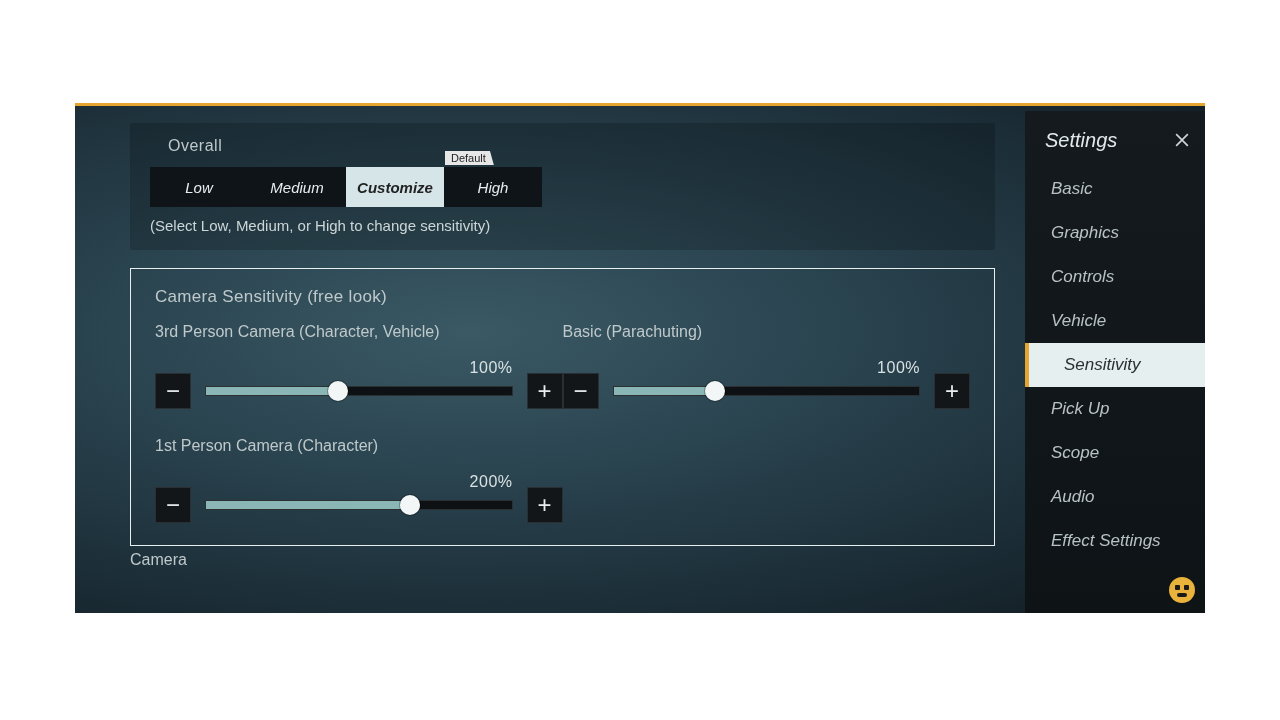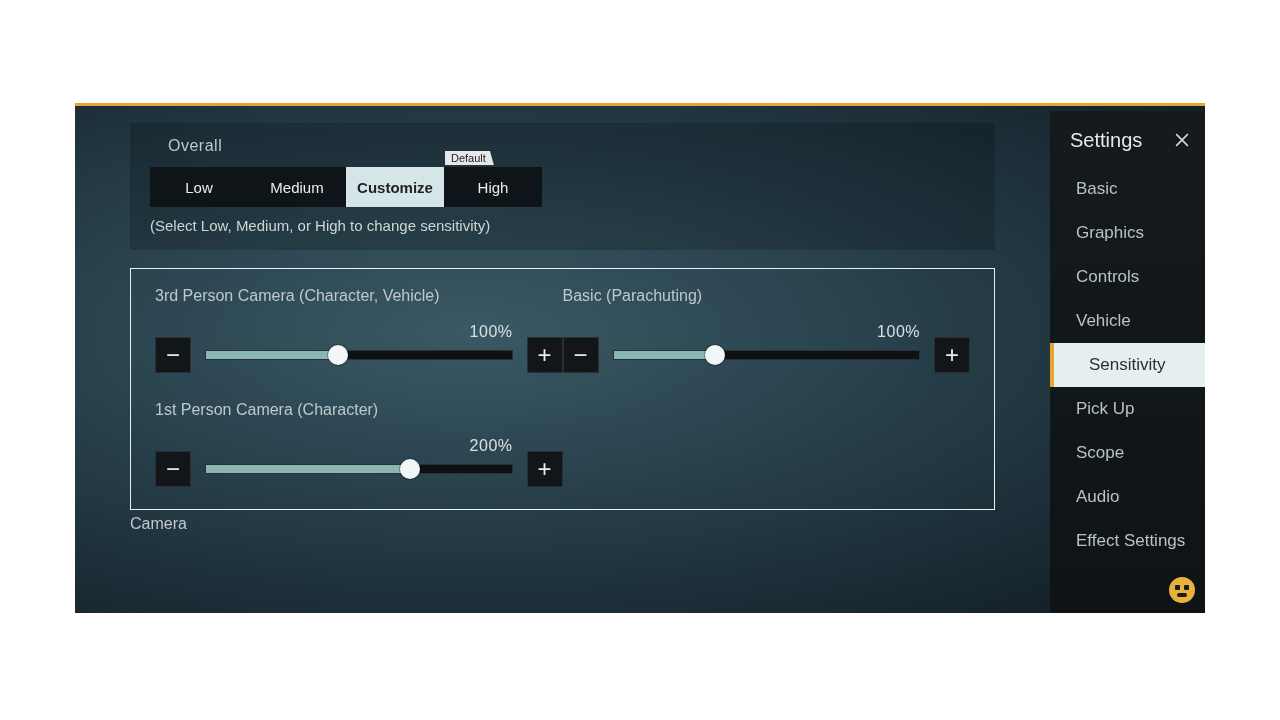--- a/index.html
+++ b/index.html
@@ -25,21 +25,21 @@
     background: rgba(0,0,0,0.18);
     border-radius: 2px;
     padding: 14px 20px 16px 20px;
     margin-bottom: 18px;
   }
   .panel-title {
     font-size: 16px; color:#bfc9cb; margin-bottom: 12px; font-weight: 400; letter-spacing: .5px; margin-left: 18px;
   }
   
   .preset-row { position: relative; height: 40px; }
-  .preset-tabs { display:flex; height:40px; }
+  .preset-tabs { display:flex; height:40px;font-style:italic; }
   .preset-tab {
     width: 98px; height: 40px; background:#0f1418; color:#e8edee;
     display:flex; align-items:center; justify-content:center;
     font-size:15px; cursor:pointer; margin-right:0;
   }
   .preset-tab.active {
     background:#d6e6e8; color:#222; font-weight:600;
   }
   .preset-default-badge{
     position:absolute; left:295px; top:-16px;
@@ -90,24 +90,25 @@
   .thumb{
     position:absolute; top:50%; width:20px; height:20px; border-radius:50%;
     background:#f2f6f6; transform:translate(-50%,-50%);
     box-shadow:0 0 0 1px rgba(0,0,0,.25);
   }
   .next-section-title{
     font-size:16px; color:#bfc9cb; margin-top:5px;
   }
   
   .sidebar{
-    position:absolute; right:0; top:8px; bottom:0; width:155px;
+    position:absolute; right:0; top:8px; bottom:0; width:180px;
     background: linear-gradient(#141a1e,#0e1316);
     color:#cfd6d7;
     padding-top:10px;
+    font-style:italic;
   }
   .sidebar-header{
     display:flex; align-items:center; justify-content:space-between;
     padding:6px 10px 14px 20px;
   }
   .sidebar-title{ font-size:20px; color:#e3eaea; }
   .close{
     width:26px; height:26px; display:flex; align-items:center; justify-content:center; cursor:pointer;
   }
   .close svg{ width:20px; height:20px; stroke:#cfd6d7; stroke-width:2; }
@@ -154,20 +155,21 @@
           <div class="preset-tab">Low</div>
           <div class="preset-tab">Medium</div>
           <div class="preset-tab active">Customize</div>
           <div class="preset-tab">High</div>
         </div>
       </div>
       <div class="hint">(Select Low, Medium, or High to change sensitivity)</div>
     </div>
 
     <div class="section">
+      <div class="section-title">Camera Sensitivity (free look)</div>
 
       <div class="slider-grid">
 
         <div class="slider-col">
 
           <div class="slider-block">
             <div class="slider-label">3rd Person Camera (Character, Vehicle)</div>
             <div class="slider-value-row">
               <span class="slider-value">100%</span>
             </div>

